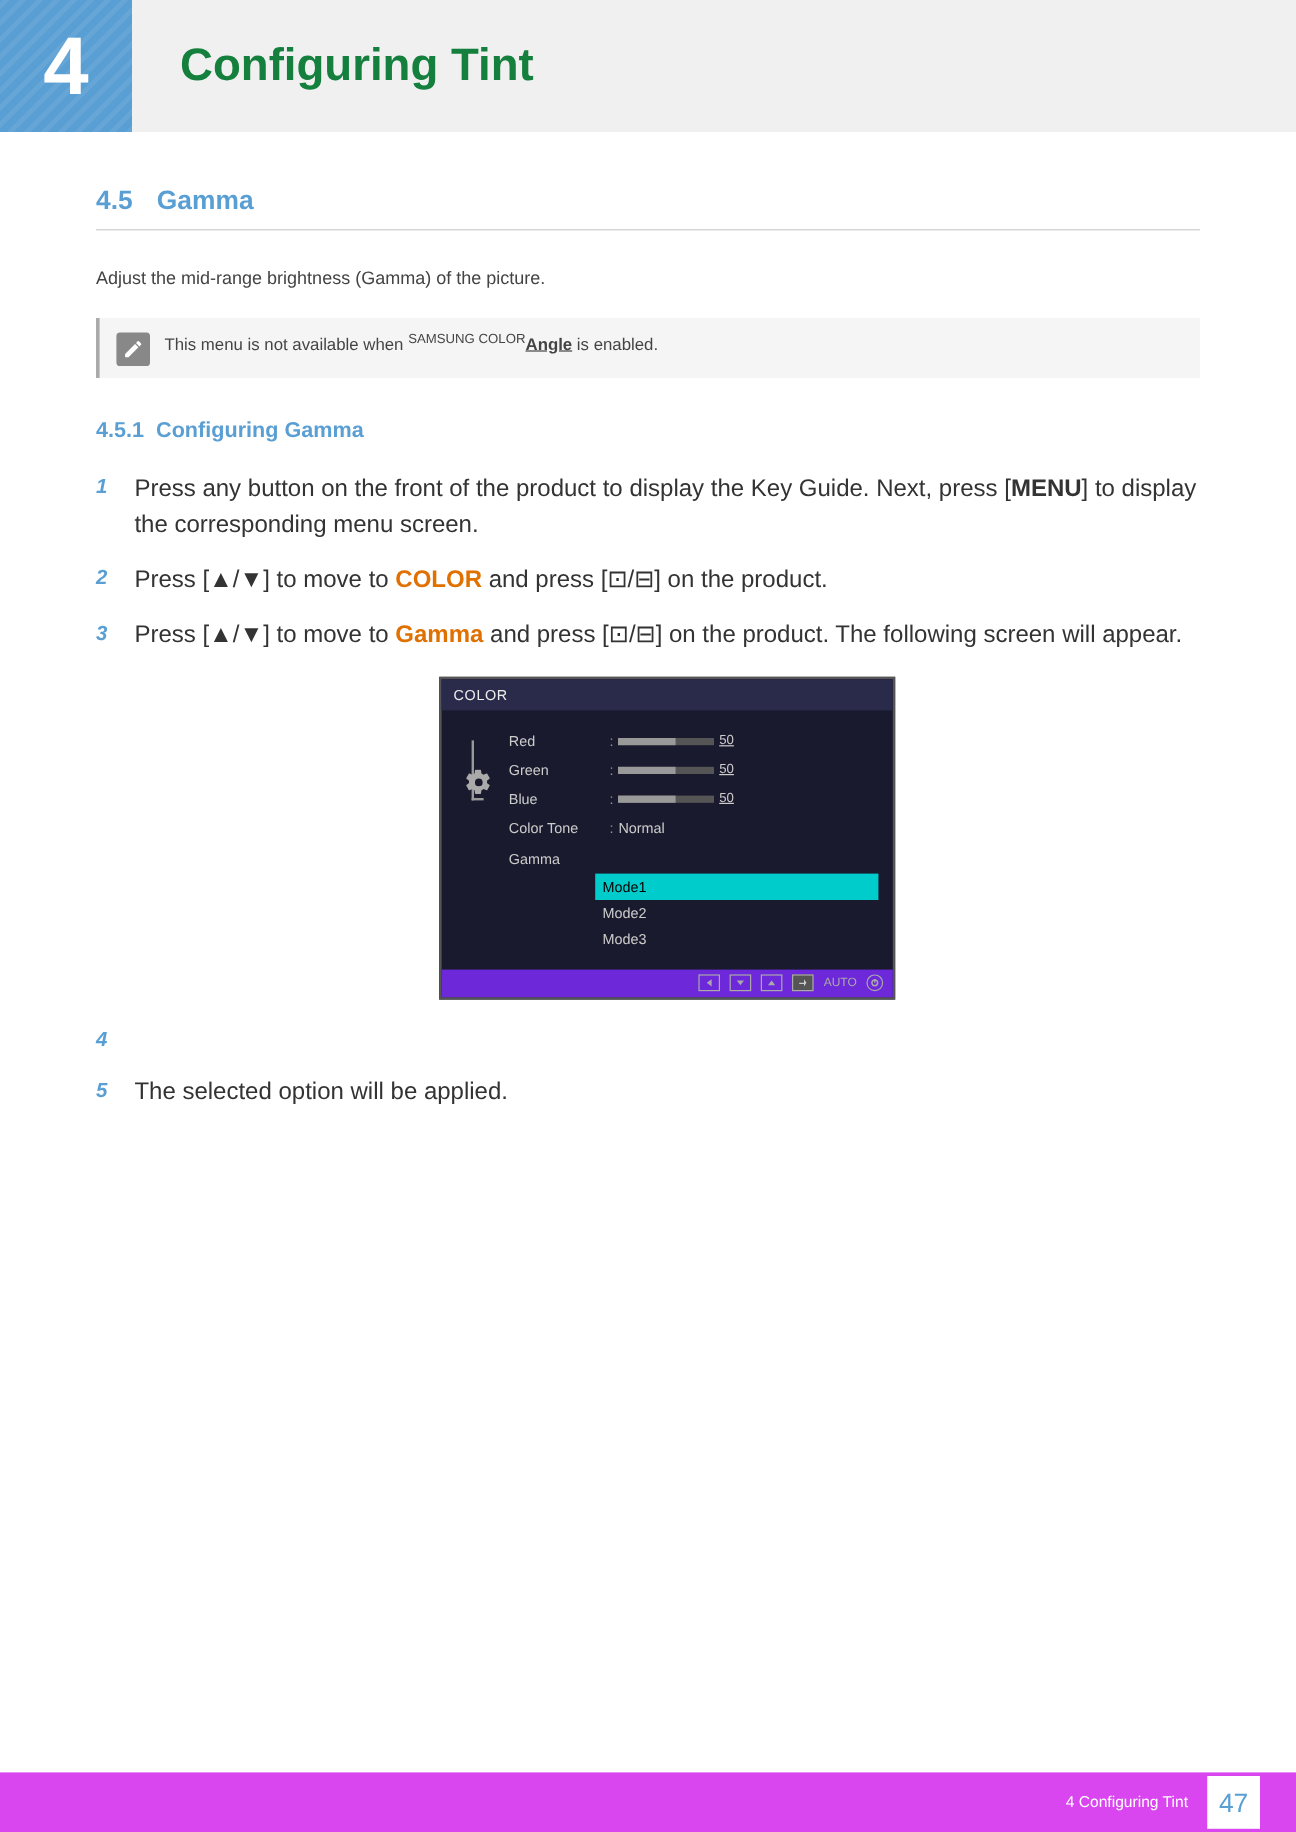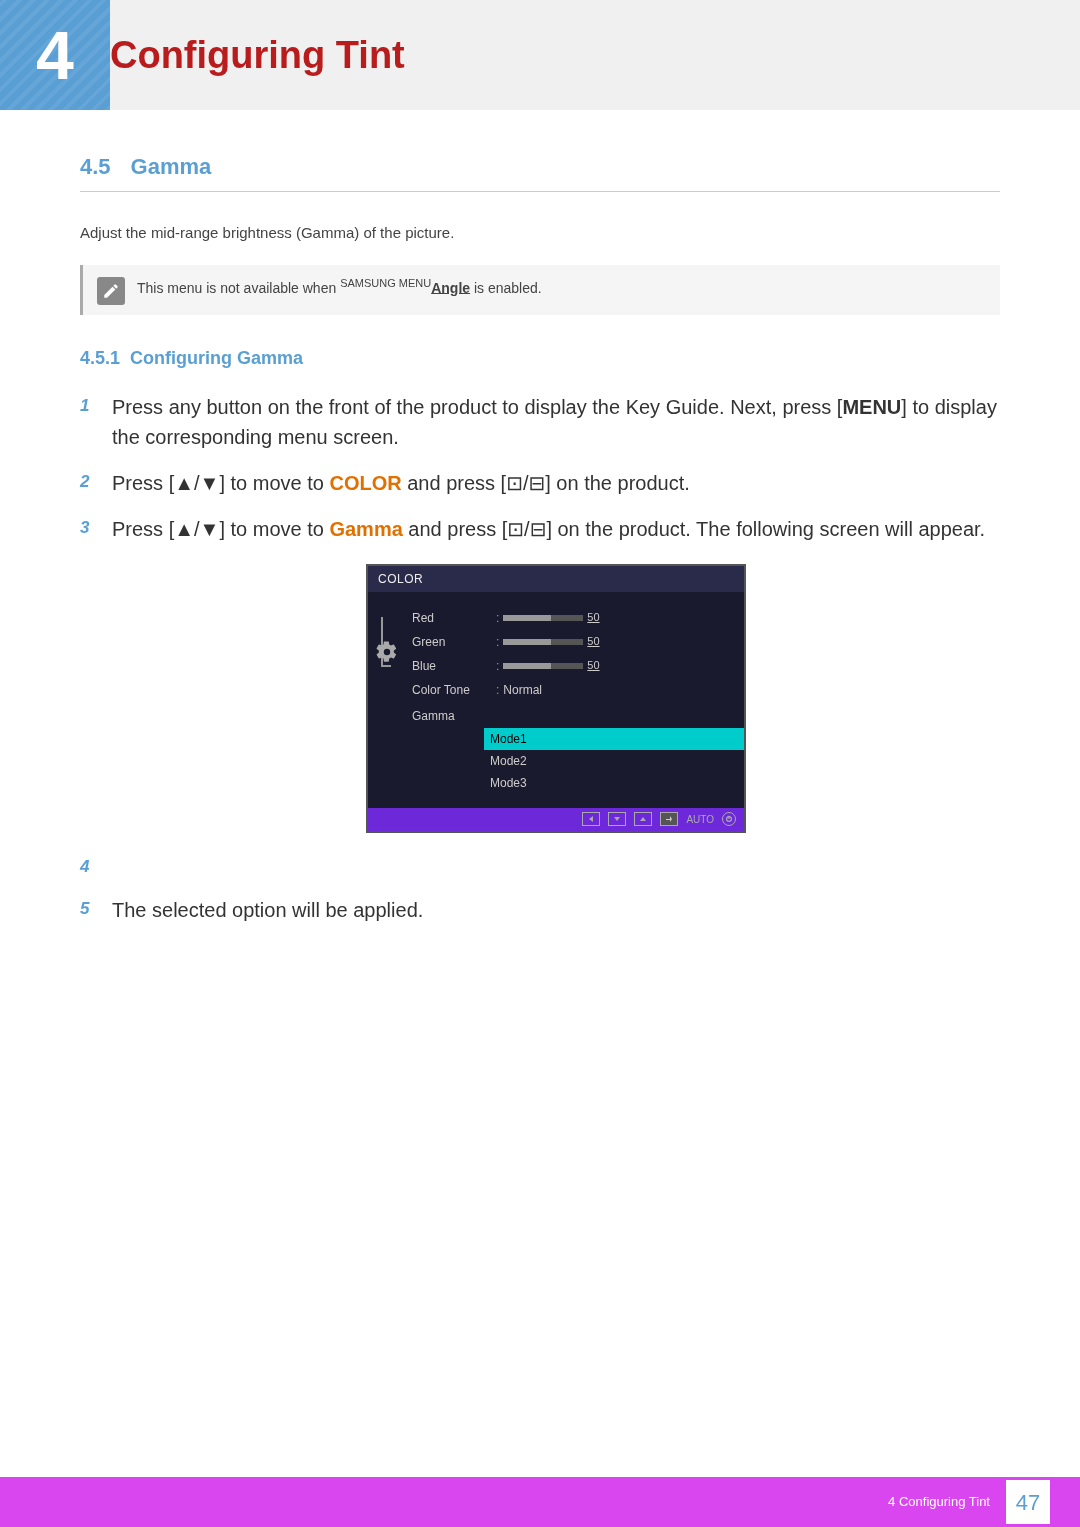--- a/index.html
+++ b/index.html
@@ -46,23 +46,24 @@
     .chapter-number {
       font-size: 68px;
       font-weight: bold;
       color: #ffffff;
       z-index: 1;
       line-height: 1;
     }
     .chapter-title {
       display: flex;
       align-items: center;
+      padding-left: 40px;
       font-size: 38px;
       font-weight: bold;
-      color: #b91c1c;
+      color: #15803d;
     }
 
     
     .content {
       padding: 0 80px 100px 80px;
     }
 
     
     .section-heading {
       font-size: 22px;
@@ -175,21 +176,21 @@
       position: relative;
     }
     .screen-title-bar {
       background: #2a2a4a;
       color: #eee;
       font-size: 12px;
       padding: 4px 10px;
       letter-spacing: 0.5px;
     }
     .screen-body {
-      padding: 10px 0;
+      padding: 10px 12px;
       display: flex;
       gap: 0;
       position: relative;
     }
     .screen-left-icons {
       width: 36px;
       display: flex;
       flex-direction: column;
       align-items: center;
       padding-top: 10px;
@@ -344,21 +345,21 @@
   <p class="section-desc">Adjust the mid-range brightness (Gamma) of the picture.</p>
 
   <div class="note-box">
     <div class="note-icon">
       <svg viewBox="0 0 24 24">
         <path d="M3 17.25V21h3.75L17.81 9.94l-3.75-3.75L3 17.25zm17.71-10.21a1 1 0 0 0 0-1.41l-2.34-2.34a1 1 0 0 0-1.41 0l-1.83 1.83 3.75 3.75 1.83-1.83z"></path>
       </svg>
     </div>
     <span class="note-text">
       <span>This menu is not available when</span>
-      <span class="samsung-magic">SAMSUNG MENU</span><span class="angle-bold">Angle</span>
+      <span class="samsung-magic">SAMSUNG COLOR</span><span class="angle-bold">Angle</span>
       <span>is enabled.</span>
     </span>
   </div>
 
   <div class="subsection-heading">
     <span>4.5.1</span>&nbsp;&nbsp;<span>Configuring Gamma</span>
   </div>
 
   <ol class="steps-list">
 

